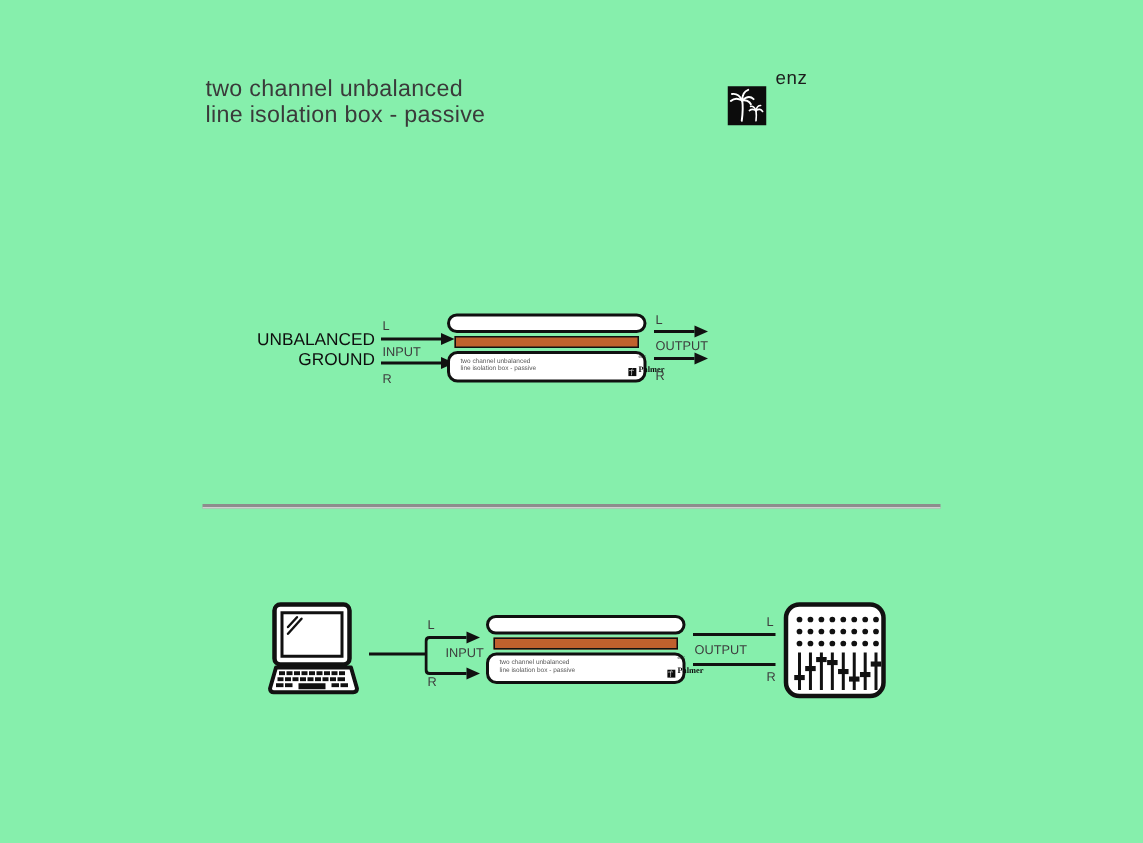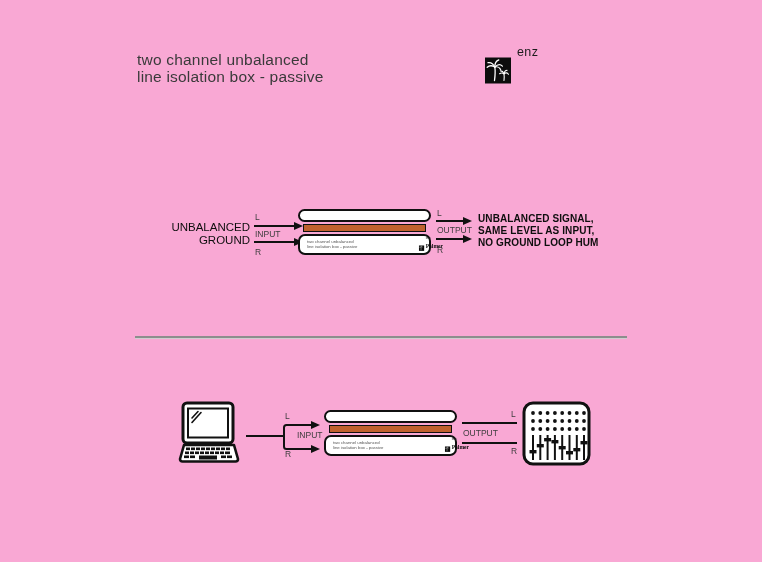--- a/index.html
+++ b/index.html
@@ -1,16 +1,16 @@
 <!DOCTYPE html>
 <html><head>
 <meta charset="utf-8">
 <style>
   html,body{margin:0;padding:0;background:#fff;}
-  #page{position:relative;width:762px;height:562px;background:#f9a8d4;overflow:hidden;
+  #page{position:relative;width:762px;height:562px;background:#86efac;overflow:hidden;
         font-family:"Liberation Sans",sans-serif;color:#111;}
   .abs{position:absolute;}
 
   
   .title{left:137px;top:51px;font-size:15.5px;line-height:17px;color:#3a3a3a;letter-spacing:.2px;}
   .logo-palm{left:485px;top:57px;width:26px;height:27px;}
   .logo-enz{left:517px;top:45px;font-size:12.5px;color:#1c1c1c;letter-spacing:.4px;}
   .logo-palmer{left:515px;top:56px;font-size:23px;font-weight:bold;
                font-family:"Liberation Serif","DejaVu Serif",serif;letter-spacing:.4px;color:#0c0c0c;}
   .logo-palmer sup{font-size:8px;vertical-align:10px;}
@@ -105,25 +105,20 @@
       </div>
     </div>
   </div>
 
   <div class="abs lbl" style="left:437px;top:208px;">L</div>
   <div class="abs arrow" style="left:436px;top:220px;width:27px;"></div>
   <div class="abs lbl" style="left:437px;top:225px;">OUTPUT</div>
   <div class="abs arrow" style="left:436px;top:238px;width:27px;"></div>
   <div class="abs lbl" style="left:437px;top:245px;">R</div>
 
-  <div class="abs result" style="left:478px;top:213px;">
-    <div>UNBALANCED SIGNAL,</div>
-    <div>SAME LEVEL AS INPUT,</div>
-    <div>NO GROUND LOOP HUM</div>
-  </div>
 
   <div class="abs divider"></div>
 
   <svg class="abs" style="left:177px;top:401px;" width="64" height="66" viewBox="0 0 64 66">
     <rect x="6" y="2" width="50" height="40" rx="4" fill="#fff" stroke="#111" stroke-width="3"></rect>
     <rect x="11" y="7.5" width="40" height="29" fill="#fff" stroke="#111" stroke-width="2"></rect>
     <g stroke="#111" stroke-width="1.6" stroke-linecap="round">
       <line x1="15" y1="17" x2="21" y2="10.5"></line>
       <line x1="15" y1="21.5" x2="24" y2="11.5"></line>
     </g>

